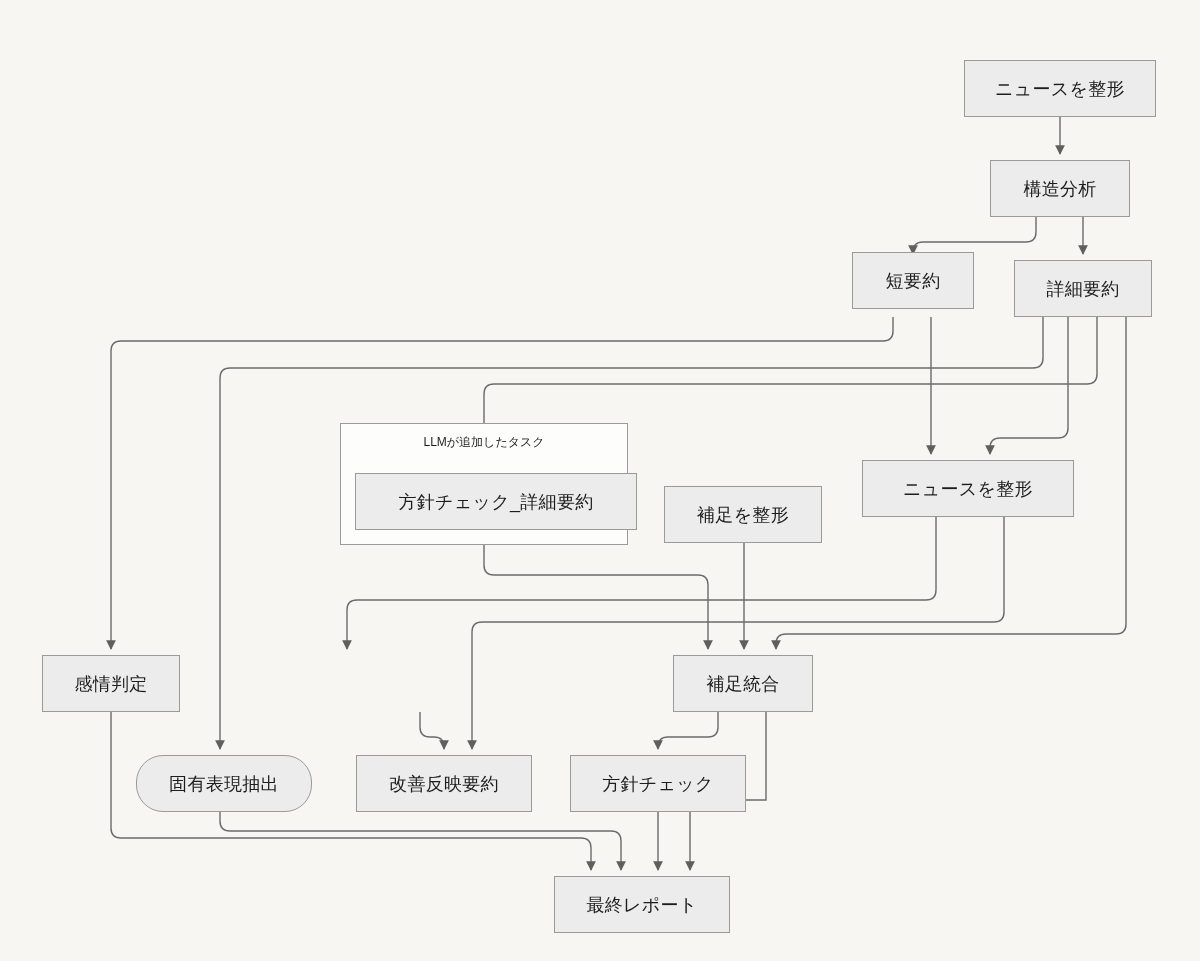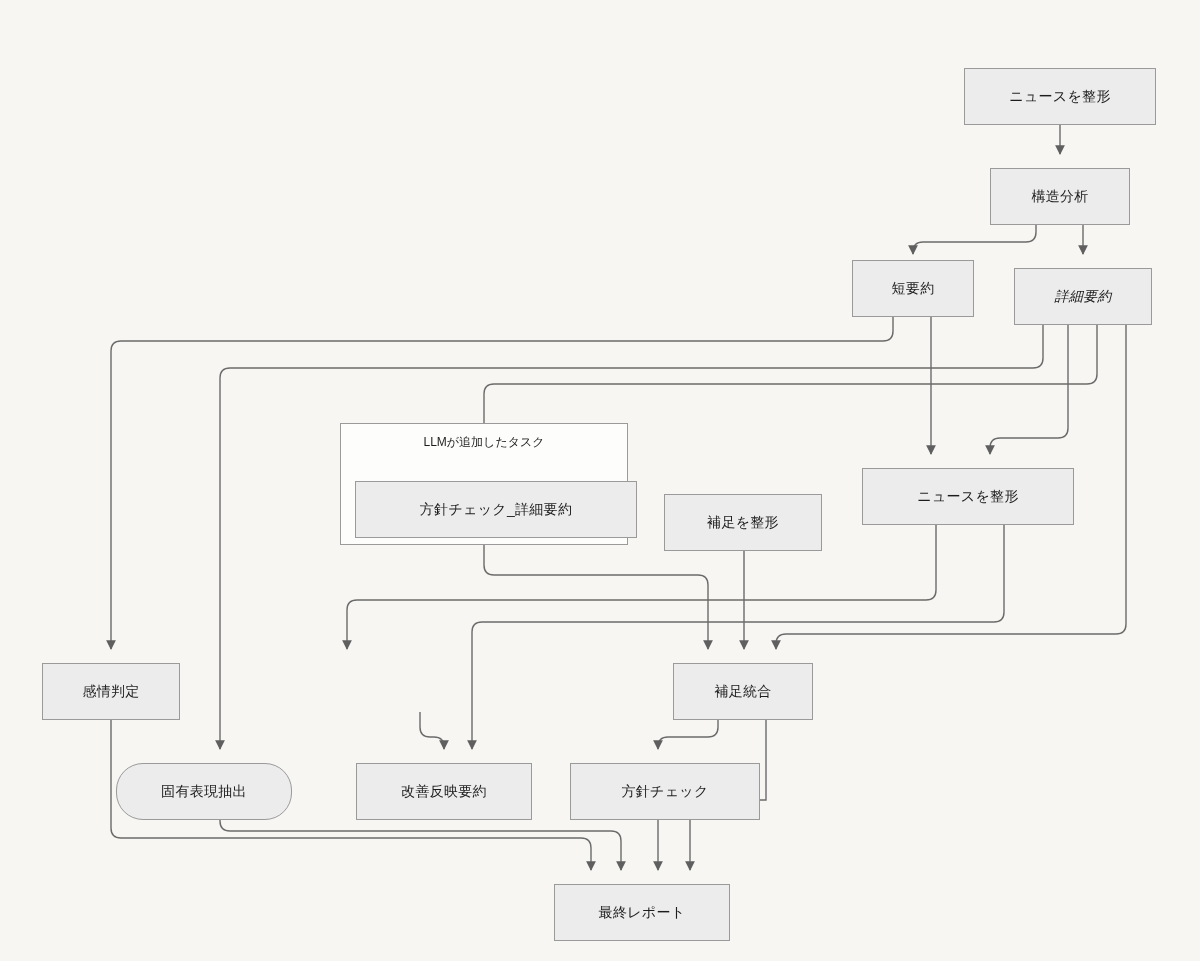--- a/index.html
+++ b/index.html
@@ -32,25 +32,24 @@
   }
   .node {
     position: absolute;
     box-sizing: border-box;
     background: #ececec;
     border: 1.3px solid #9a9a9a;
     display: flex;
     align-items: center;
     justify-content: center;
     color: #1d1d1d;
-    font-size: 14px;
+    font-size: 18px;
     letter-spacing: 0.3px;
     white-space: nowrap;
     z-index: 3;
-    margin-top: 8px;
   }
   .cluster {
     position: absolute;
     box-sizing: border-box;
     background: #fdfdfc;
     border: 1.1px solid #9a9a9a;
     z-index: 2;
   }
   .cluster-label {
     position: absolute;
@@ -118,34 +117,34 @@
   <div class="cluster" style="left:340px; top:423px; width:288px; height:122px;">
     <div class="cluster-label">LLMが追加したタスク</div>
   </div>
 
   <div class="node" style="left:964px; top:60px; width:192px; height:57px;">ニュースを整形</div>
 
   <div class="node" style="left:990px; top:160px; width:140px; height:57px;">構造分析</div>
 
   <div class="node" style="left:852px; top:252px; width:122px; height:57px;">短要約</div>
 
-  <div class="node" style="left:1014px; top:260px; width:138px; height:57px;font-style:italic;">詳細要約</div>
+  <div class="node" style="left:1014px; top:260px; width:138px; height:57px;">詳細要約</div>
 
   <div class="node" style="left:862px; top:460px; width:212px; height:57px;">ニュースを整形</div>
 
   <div class="node" style="left:355px; top:473px; width:282px; height:57px;">方針チェック_詳細要約</div>
 
   <div class="node" style="left:664px; top:486px; width:158px; height:57px;">補足を整形</div>
 
   <div class="node" style="left:42px; top:655px; width:138px; height:57px;">感情判定</div>
 
 
   <div class="node" style="left:673px; top:655px; width:140px; height:57px;">補足統合</div>
 
-  <div class="node" style="left:116px; top:755px; width:176px; height:57px;border-radius:27px;">固有表現抽出</div>
+  <div class="node" style="left:136px; top:755px; width:176px; height:57px;border-radius:27px;">固有表現抽出</div>
 
   <div class="node" style="left:356px; top:755px; width:176px; height:57px;">改善反映要約</div>
 
-  <div class="node" style="left:570px; top:755px; width:190px; height:57px;">方針チェック</div>
+  <div class="node" style="left:570px; top:755px; width:176px; height:57px;">方針チェック</div>
 
   <div class="node" style="left:554px; top:876px; width:176px; height:57px;">最終レポート</div>
 
 </div>
 
 </body></html>

